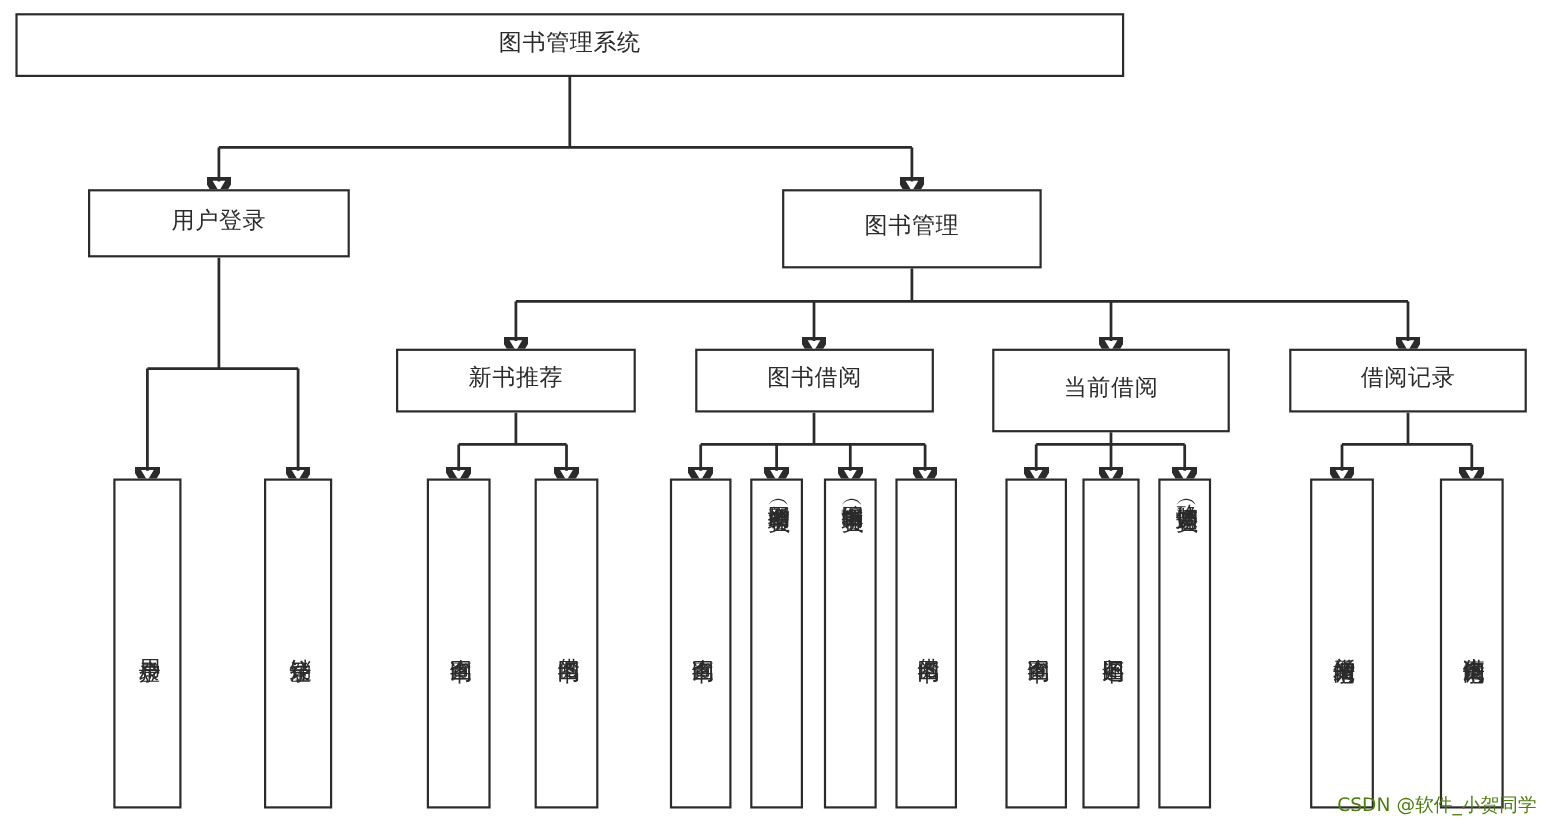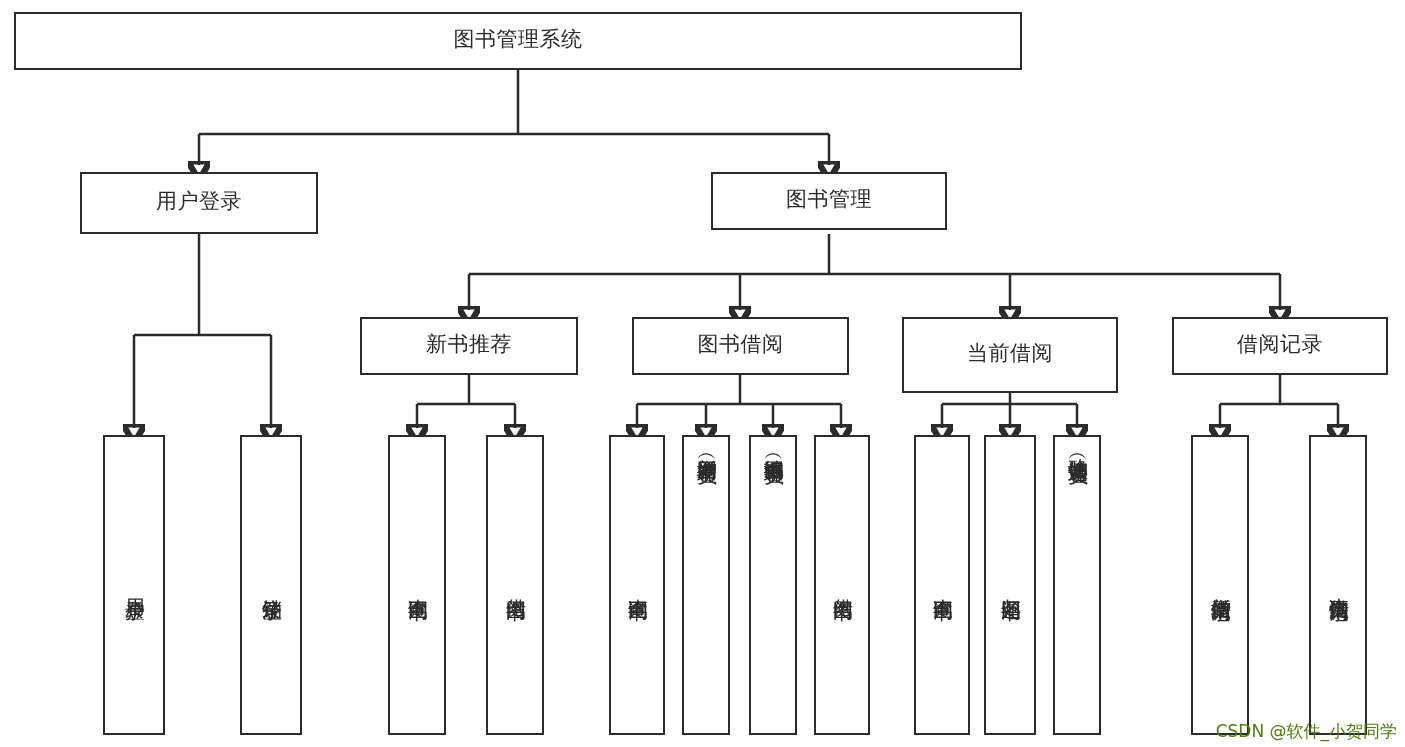--- a/index.html
+++ b/index.html
@@ -134,21 +134,21 @@
     <line x1="1338" y1="404" x2="1338" y2="428" marker-end="url(#arrowhead)"></line>
   </svg>
 
   <div class="node-box" id="node-root" style="left: 14px; top: 12px; width: 1008px; height: 58px;">
     <span class="node-label">图书管理系统</span>
   </div>
 
   <div class="node-box" id="node-l2-0" style="left: 80px; top: 172px; width: 238px; height: 62px;">
     <span class="node-label">用户登录</span>
   </div>
-  <div class="node-box" id="node-l2-1" style="left: 711px; top: 172px; width: 236px; height: 58px;">
+  <div class="node-box" id="node-l2-1" style="left: 711px; top: 172px; width: 236px; height: 72px;">
     <span class="node-label">图书管理</span>
   </div>
 
   <div class="node-box" id="node-l3-1" style="left: 632px; top: 317px; width: 217px; height: 58px;">
     <span class="node-label">图书借阅</span>
   </div>
   <div class="node-box" id="node-l3-0" style="left: 360px; top: 317px; width: 218px; height: 58px;">
     <span class="node-label">新书推荐</span>
   </div>
   <div class="node-box" id="node-l3-2" style="left: 902px; top: 317px; width: 216px; height: 76px;">

